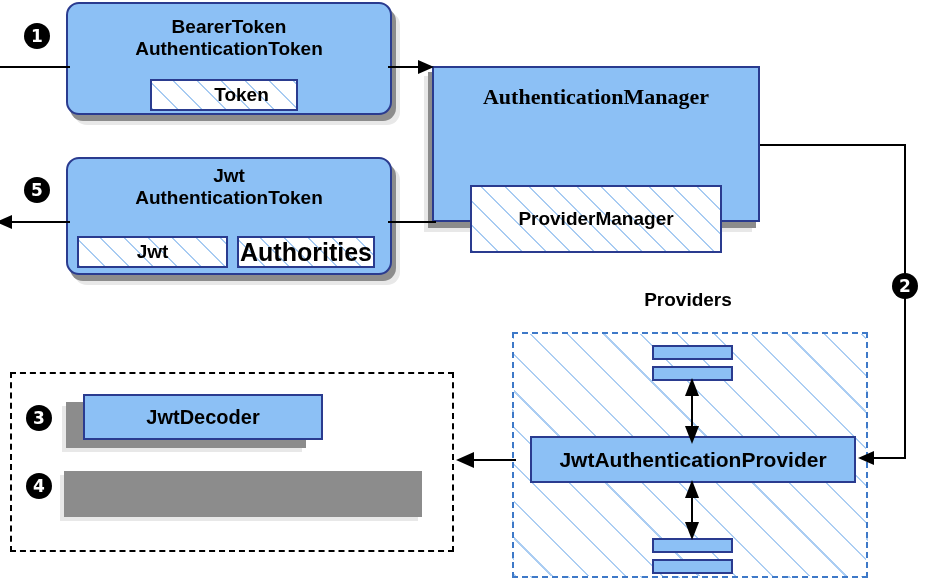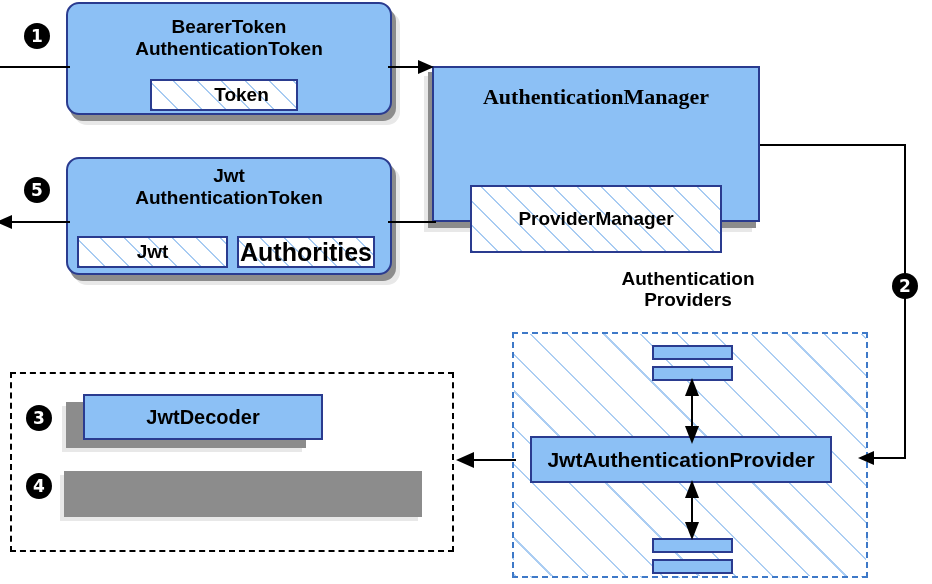--- a/index.html
+++ b/index.html
@@ -139,35 +139,35 @@
   <div class="hatch" style="left:237px;top:236px;width:138px;height:32px;font-size:25px;">Authorities</div>
 
   <div class="shadow2" style="left:424px;top:76px;width:328px;height:156px;"></div>
   <div class="shadow1" style="left:428px;top:72px;width:328px;height:156px;"></div>
   <div class="node" style="left:432px;top:66px;width:328px;height:156px;flex-direction:column;justify-content:flex-start;padding-top:16px;">
     <div style="font-size:22px;font-family:Liberation Serif, serif;">AuthenticationManager</div>
   </div>
   <div class="hatch" style="left:470px;top:140px;width:252px;height:68px;font-size:19px;margin-top:45px;">ProviderManager</div>
 
   <div class="plain-label" style="left:560px;top:268px;width:256px;font-size:19px;">
-    <span>Authentication</span><br>
+    <br>
     <span>Providers</span>
   </div>
 
   <div class="providers-box" style="left:512px;top:332px;width:356px;height:246px;"></div>
 
   <div class="bar" style="left:652px;top:345px;width:81px;height:15px;"></div>
   <div class="bar" style="left:652px;top:366px;width:81px;height:15px;"></div>
 
   <div class="bar" style="left:652px;top:538px;width:81px;height:15px;"></div>
   <div class="bar" style="left:652px;top:559px;width:81px;height:15px;"></div>
 
   <div class="shadow2" style="left:522px;top:447px;width:326px;height:47px;"></div>
   <div class="shadow1" style="left:526px;top:443px;width:326px;height:47px;"></div>
-  <div class="node" style="left:530px;top:436px;width:302px;height:47px;font-size:21px;">JwtAuthenticationProvider</div>
+  <div class="node" style="left:530px;top:436px;width:326px;height:47px;font-size:21px;">JwtAuthenticationProvider</div>
 
   <div class="dotted-group" style="left:10px;top:372px;width:444px;height:180px;"></div>
 
   <div class="shadow2" style="left:62px;top:406px;width:240px;height:46px;"></div>
   <div class="shadow1" style="left:66px;top:402px;width:240px;height:46px;"></div>
   <div class="node" style="left:72px;top:394px;width:240px;height:46px;font-size:20px;margin-left:11px;">JwtDecoder</div>
 
   <div class="shadow2" style="left:60px;top:475px;width:358px;height:46px;"></div>
   <div class="shadow1" style="left:64px;top:471px;width:358px;height:46px;"></div>
 

